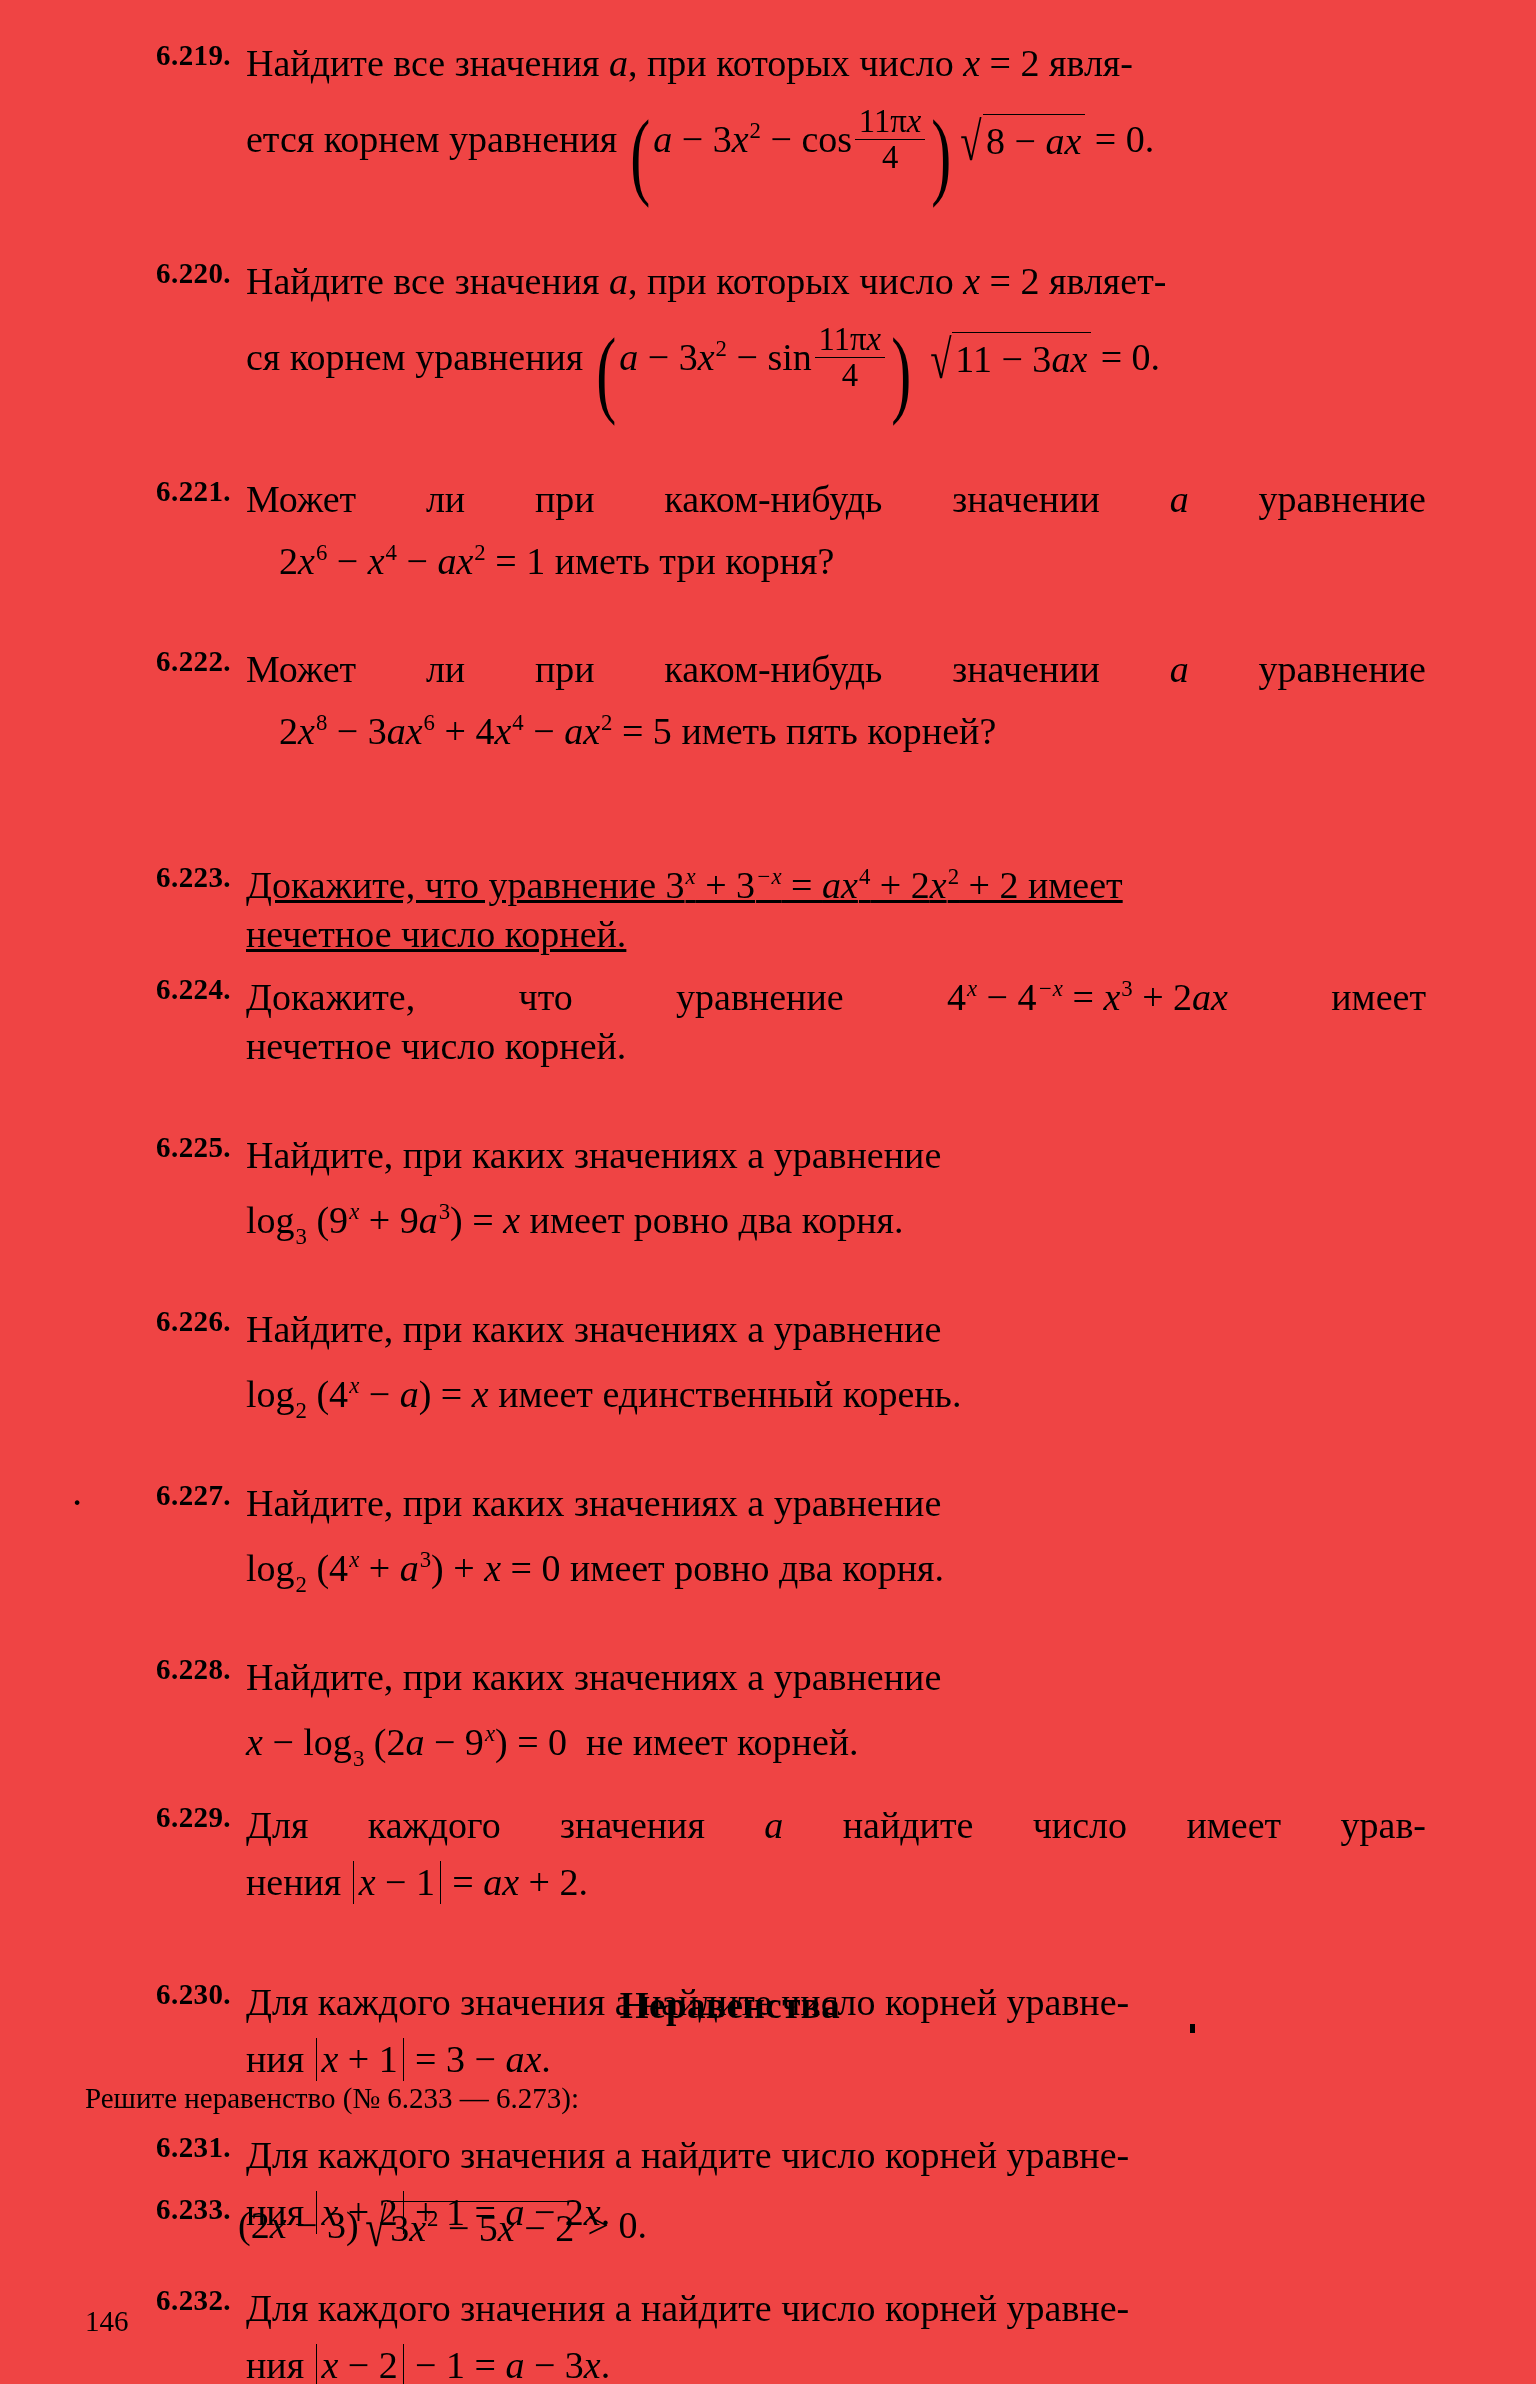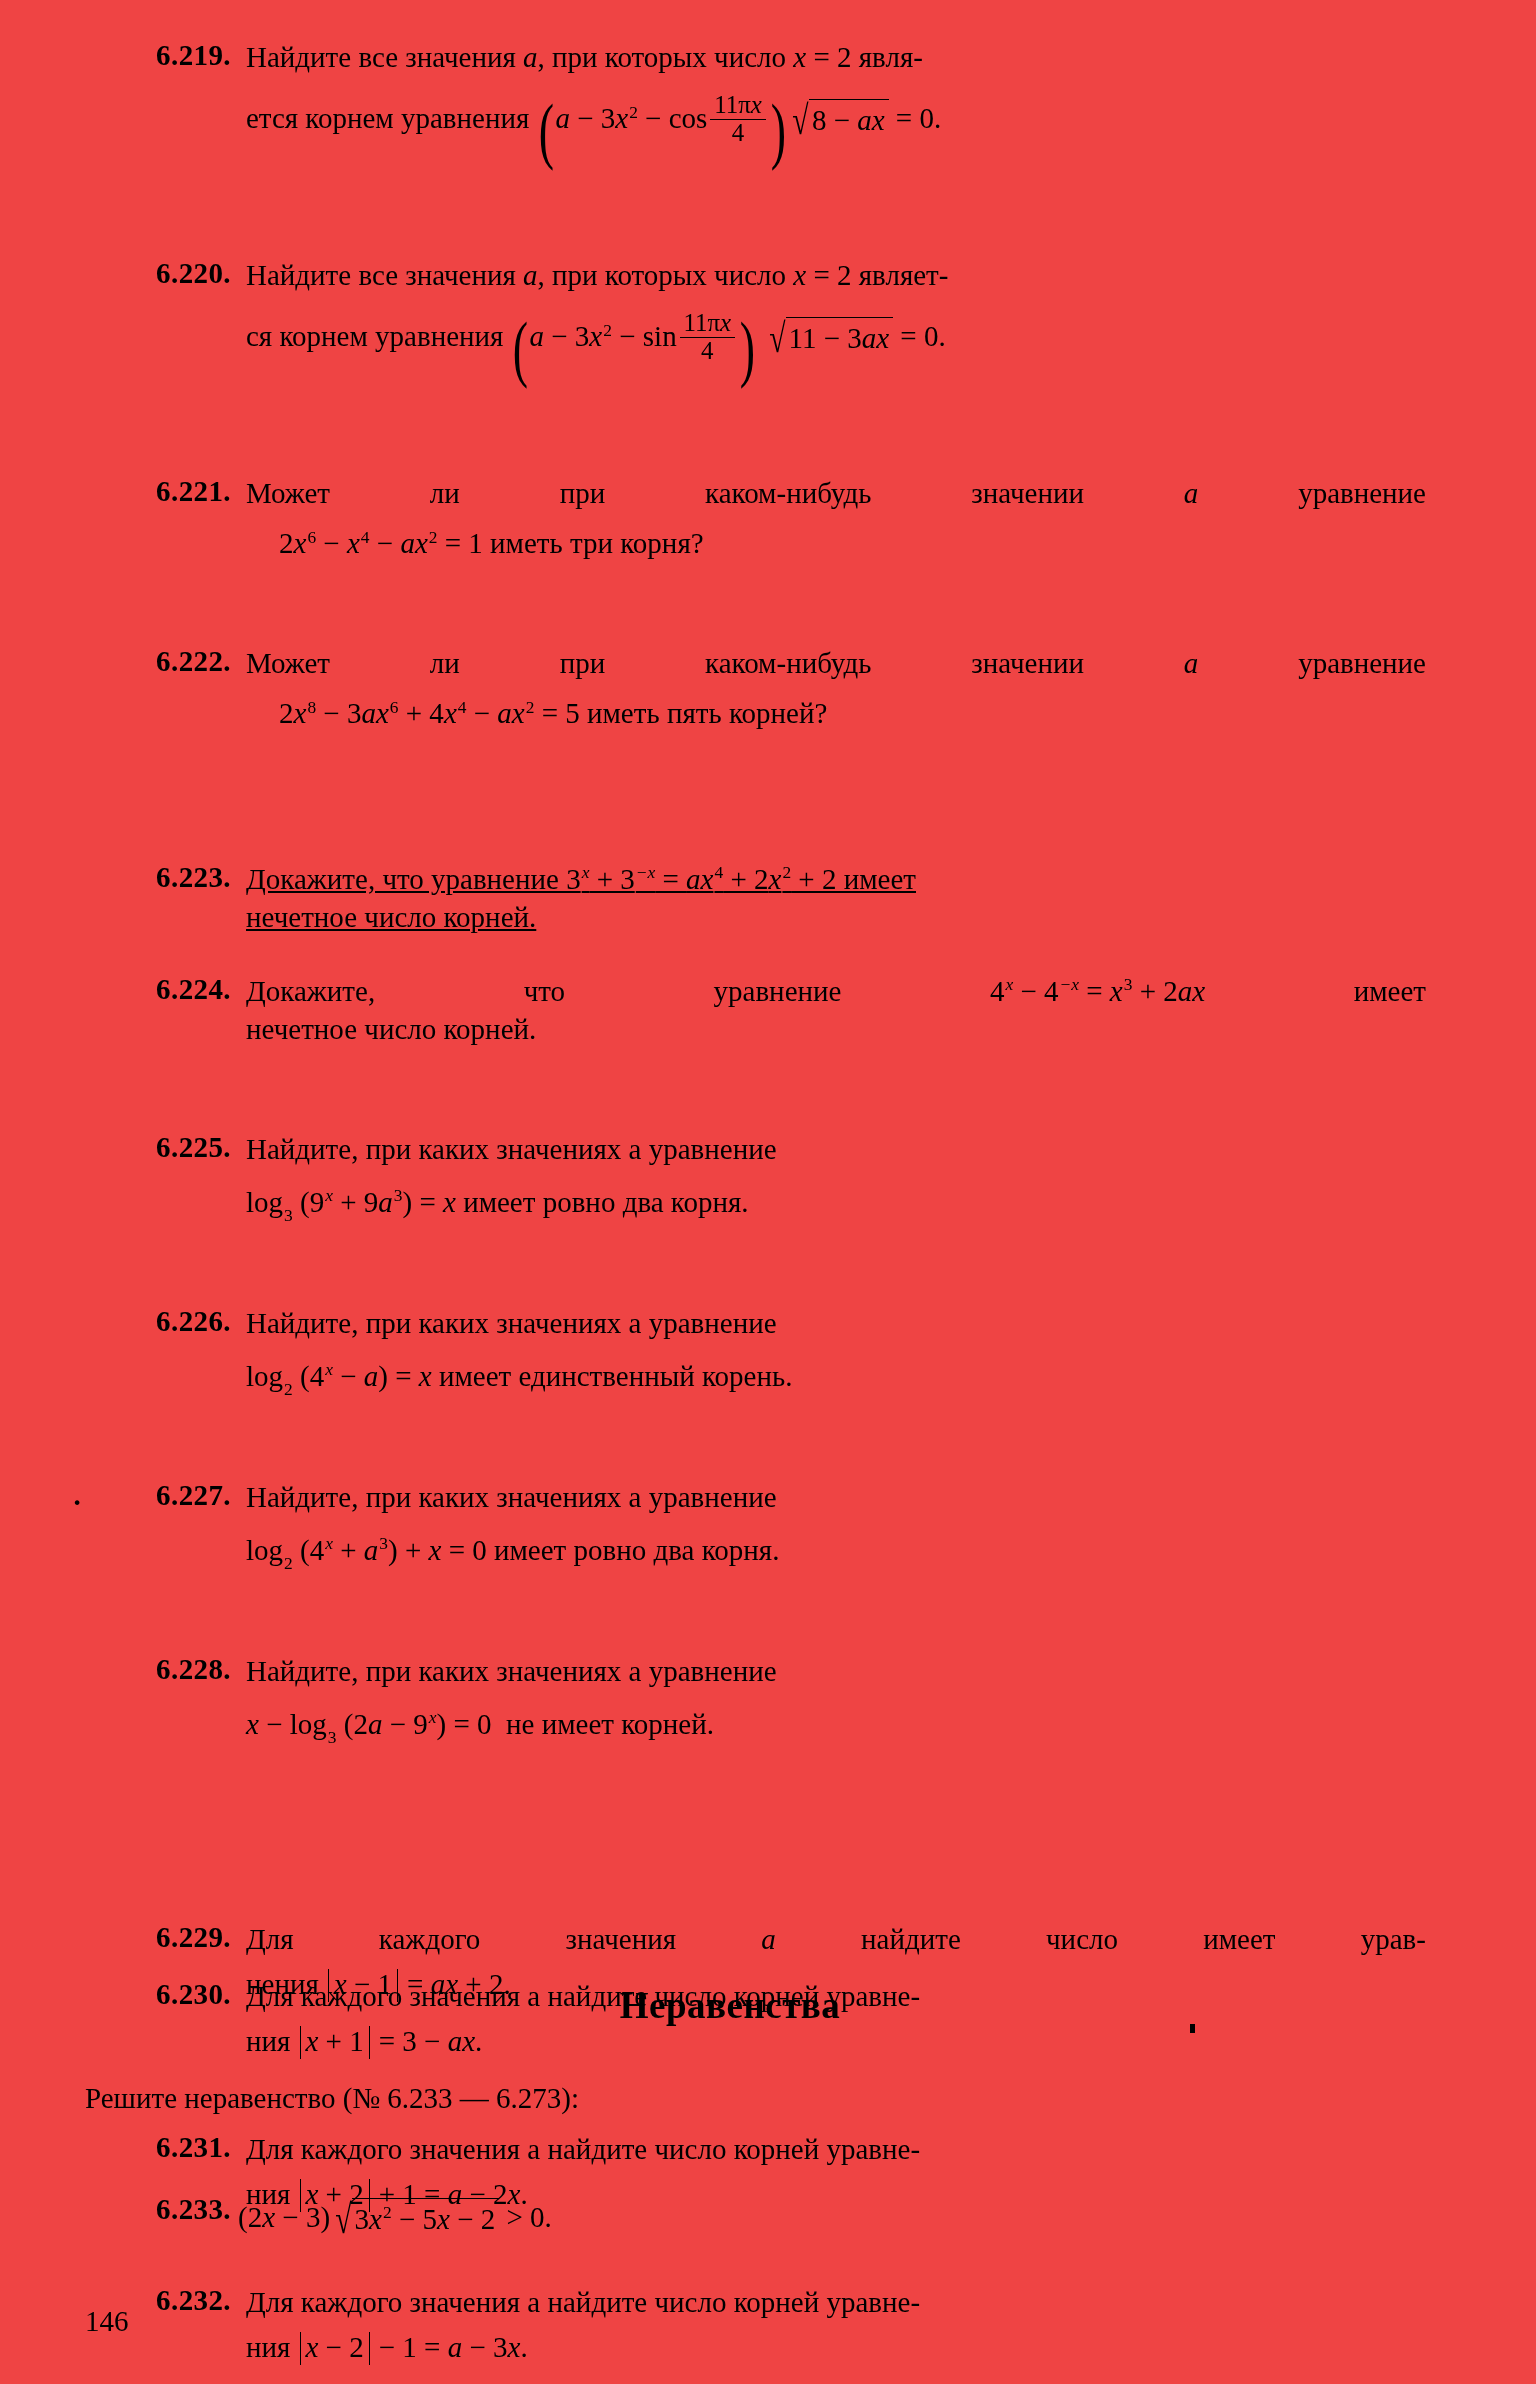--- a/index.html
+++ b/index.html
@@ -43,21 +43,21 @@
     white-space: nowrap;
   }
   .pnum.dotted::before {
     content: ".";
     position: absolute;
     left: -11.6px;
     top: 0;
   }
   .pbody {
     margin-left: 161px;
-    font-size: 29px;
+    font-size: 38px;
     line-height: 1.30;
   }
   .pbody .ln {
     display: block;
     white-space: nowrap;
   }
   .pbody .ln.just {
     display: flex;
     justify-content: space-between;
     white-space: nowrap;
@@ -300,21 +300,21 @@
       <div class="ln" style="margin-top:15.5px;">
         <span class="m">x</span>&nbsp;−&nbsp;<span class="mu">log</span><sub class="s">3</sub>&nbsp;(2<span class="m">a</span>&nbsp;−&nbsp;9<sup class="e">x</sup>)&nbsp;= 0&nbsp; не имеет корней.
       </div>
     </div>
   </div>
 
   <div class="problem" style="top:1824px;">
     <div class="pbody" style="margin-left:0;"></div>
   </div>
 
-  <div class="problem" style="top:1921px;">
+  <div class="problem" style="top:1801px;">
     <div class="pnum">6.229.</div>
     <div class="pbody">
       <div class="ln just">
         <span>Для</span>
           <span>каждого</span>
           <span>значения</span>
           <span><span class="m">a</span></span>
           <span>найдите</span>
           <span>число</span>
           <span>имеет</span>

